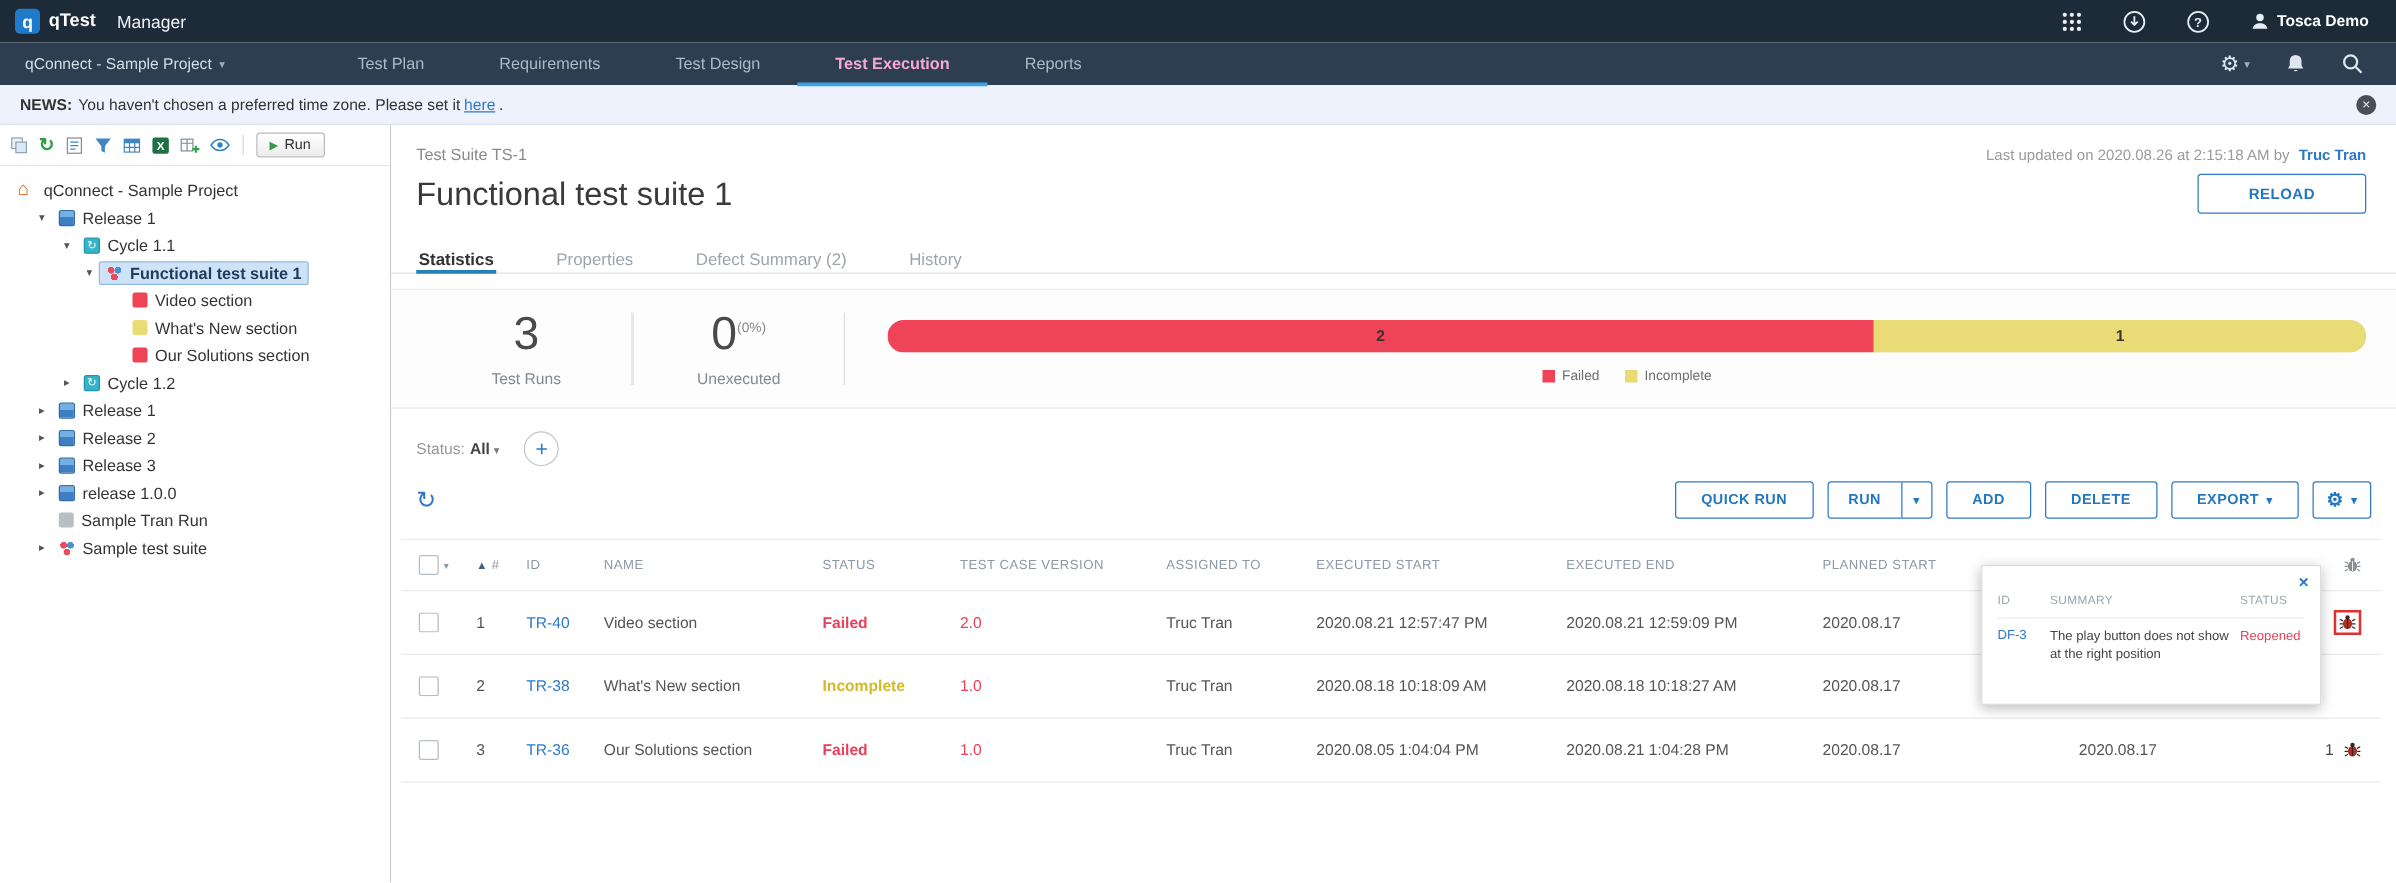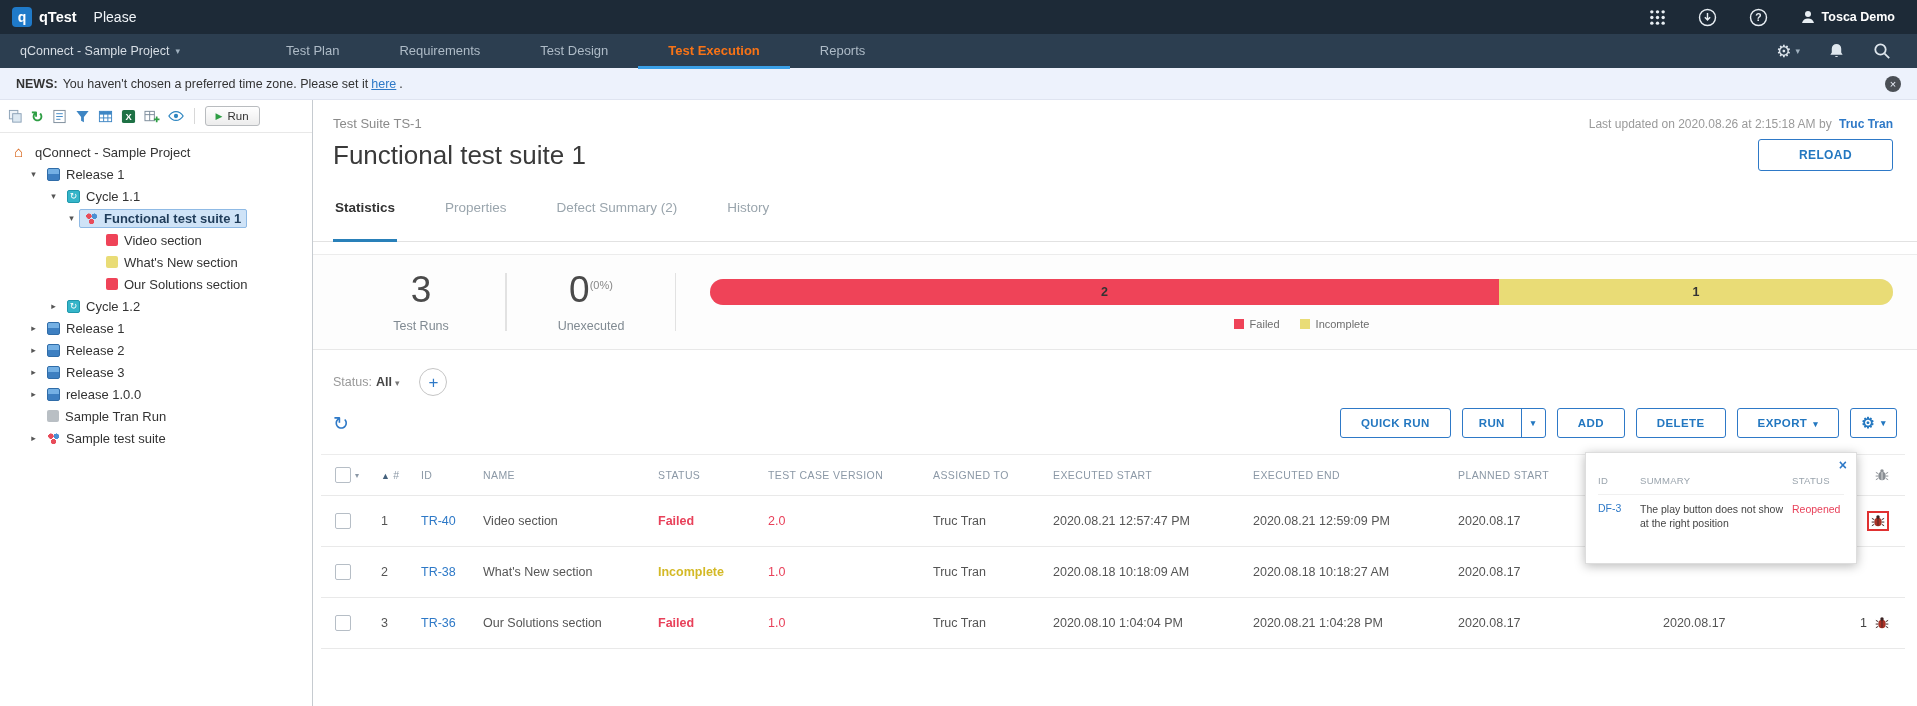--- a/index.html
+++ b/index.html
@@ -15,21 +15,21 @@
   .topbar-right{margin-left:auto;display:flex;align-items:center;gap:32px;}
   .tb-icon{display:flex;align-items:center;cursor:pointer;}
   .tb-user{display:flex;align-items:center;gap:6px;font-size:12.5px;font-weight:bold;color:#fff;cursor:pointer;}
 
   
   .navbar{height:34px;background:#2c3e50;display:flex;align-items:stretch;color:#aebbc7;}
   .project-sel{display:flex;align-items:center;padding:0 20px;font-size:12.5px;color:#d7dee5;cursor:pointer;gap:6px;}
   .caret{font-size:9px;color:#9fb0bf;}
   .nav-items{display:flex;margin-left:56px;}
   .nav-item{display:flex;align-items:center;padding:16px 30px;font-size:13px;cursor:pointer;box-sizing:border-box;border-bottom:3px solid transparent;}
-  .nav-item.active{color:#f97316;font-weight:bold;border-bottom-color:#3aa0e8;}
+  .nav-item.active{color:#f9a8d4;font-weight:bold;border-bottom-color:#3aa0e8;}
   .nav-right{margin-left:auto;display:flex;align-items:center;gap:28px;padding-right:26px;}
   .nav-gear{color:#dfe7ee;font-size:17px;display:flex;align-items:center;gap:4px;cursor:pointer;}
 
   
   .news{height:32px;background:#edf2fc;border-bottom:1px solid #dfe4f0;display:flex;align-items:center;padding:0 16px;font-size:12.5px;color:#333;box-sizing:border-box;}
   .news b{margin-right:5px;}
   .news a{color:#2e79c7;text-decoration:underline;margin:0 3px;cursor:pointer;}
   .news-close{margin-left:auto;width:16px;height:16px;border-radius:50%;background:#4a4f55;color:#edf2fc;font-size:11px;display:flex;align-items:center;justify-content:center;cursor:pointer;}
 
   
@@ -70,21 +70,21 @@
   .bc-row{display:flex;align-items:baseline;}
   .breadcrumb{font-size:13px;color:#8a8a8a;}
   .last-updated{margin-left:auto;font-size:12px;color:#9a9a9a;}
   .lu-user{color:#2e79c7;font-weight:bold;margin-left:4px;}
   .title-row{display:flex;align-items:center;margin-top:8px;}
   .page-title{font-size:26px;font-weight:normal;color:#3a3a3a;margin:0;}
   .reload-btn{margin-left:auto;border:1px solid #2e79c7;color:#2377c0;background:#fff;border-radius:3px;font-size:12px;font-weight:bold;padding:8px 40px;letter-spacing:.4px;cursor:pointer;font-family:inherit;}
 
   
   .tabs{display:flex;gap:46px;padding:0 20px;margin-top:18px;border-bottom:1px solid #e2e2e2;}
-  .tab{padding:11px 2px 24px 2px;font-size:13.5px;color:#9aa5ad;cursor:pointer;border-bottom:3px solid transparent;margin-bottom:-1px;text-align:center;}
+  .tab{padding:11px 2px 1px 2px;font-size:13.5px;color:#9aa5ad;cursor:pointer;border-bottom:3px solid transparent;margin-bottom:-1px;text-align:center;}
   .tab.active{color:#333;font-weight:bold;border-bottom-color:#2980b9;}
 
   
   .stats{margin-top:12px;display:flex;align-items:center;border-top:1px solid #ececec;border-bottom:1px solid #e8e8e8;background:#fdfdfd;padding:12px 24px;height:96px;box-sizing:border-box;}
   .stat{width:168px;text-align:center;}
   .stat-val{font-size:37px;font-weight:300;color:#4a4a4a;line-height:1;}
   .stat-val sup{font-size:11px;color:#888;font-weight:normal;}
   .stat-label{font-size:12.5px;color:#808a92;margin-top:11px;}
   .vdiv{width:1px;height:58px;background:#e2e2e2;}
   .chart-zone{flex:1;margin-left:34px;padding-top:4px;}
@@ -153,21 +153,21 @@
 </style>
 </head>
 <body>
 
 <div class="page">
 
   <header class="topbar">
     <div class="brand">
       <span class="logo-sq">q</span>
       <span class="brand-name">qTest</span>
-      <span class="brand-product">Please</span>
+      <span class="brand-product">Manager</span>
     </div>
     <div class="topbar-right">
       <span class="tb-icon">
         <svg width="17" height="17" viewBox="0 0 18 18">
             <g fill="#e8eef3">
               <circle cx="3" cy="3" r="1.8"></circle>
               <circle cx="9" cy="3" r="1.8"></circle>
               <circle cx="15" cy="3" r="1.8"></circle>
               <circle cx="3" cy="9" r="1.8"></circle>
               <circle cx="9" cy="9" r="1.8"></circle>
@@ -563,21 +563,21 @@
         <div class="trow table-bottom">
           <div class="c c-cb">
               <span class="cb"></span>
             </div>
           <div class="c c-num">3</div>
           <div class="c c-id"><a class="idlink">TR-36</a></div>
           <div class="c c-name">Our Solutions section</div>
           <div class="c c-status"><span class="status" style="color: rgb(232, 65, 90);">Failed</span></div>
           <div class="c c-ver"><span style="color: rgb(232, 65, 90);">1.0</span></div>
           <div class="c c-asg">Truc Tran</div>
-          <div class="c c-es">2020.08.10 1:04:04 PM</div>
+          <div class="c c-es">2020.08.05 1:04:04 PM</div>
           <div class="c c-ee">2020.08.21 1:04:28 PM</div>
           <div class="c c-ps">2020.08.17</div>
           <div class="c c-pe">2020.08.17</div>
           <div class="c c-def">
             <span class="defcount">1</span>
             <span class="bug" style="color:#a93226">
               <svg viewBox="0 0 16 16" width="14" height="14">
                   <ellipse cx="8" cy="9.2" rx="4.2" ry="4.8" fill="currentColor"></ellipse>
                   <circle cx="8" cy="3.4" r="2" fill="#3b2323"></circle>
                   <path d="M8 4.5v9" stroke="#3b2323" stroke-width="0.9"></path>

